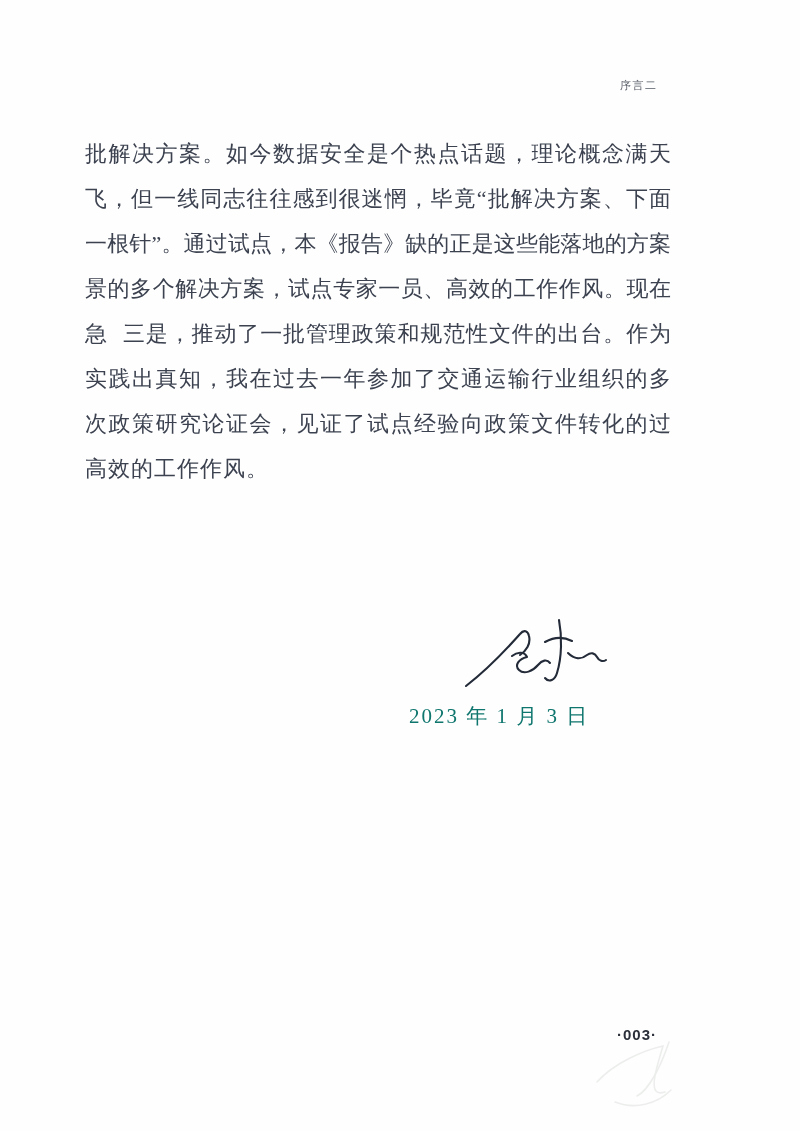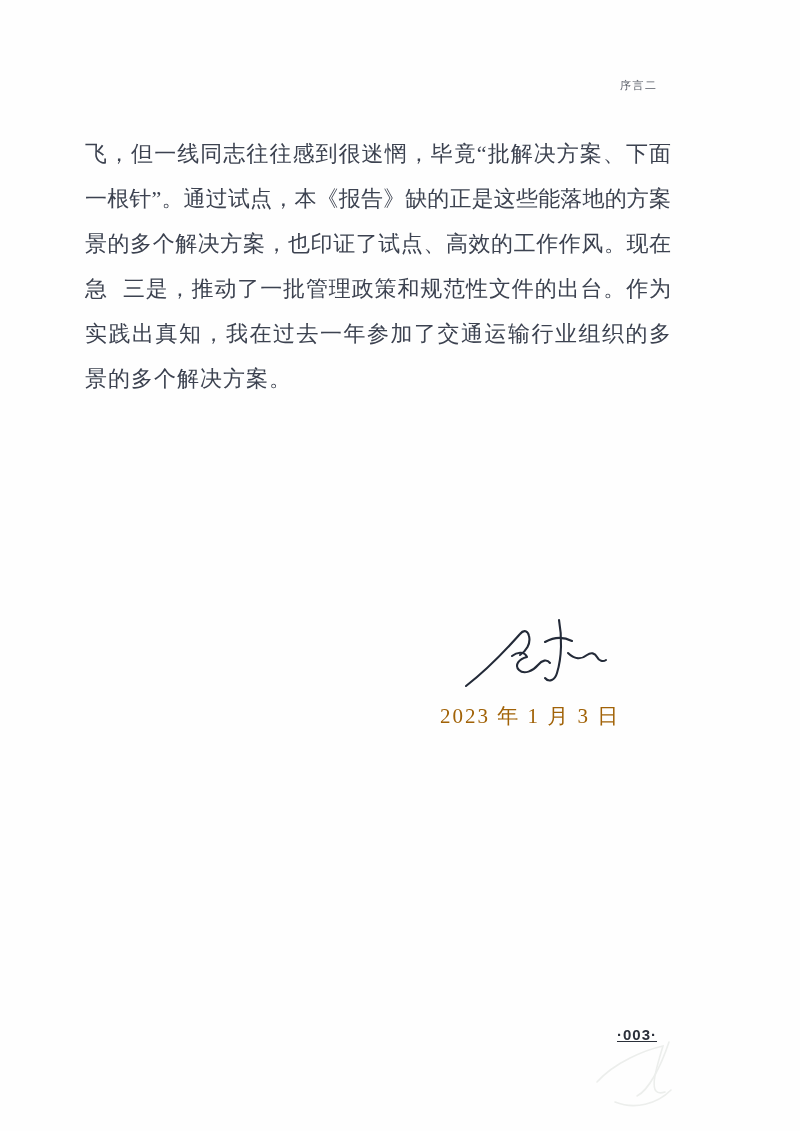--- a/index.html
+++ b/index.html
@@ -44,63 +44,64 @@
 
   .signature-block {
     position:absolute;
     top:612px; left:458px;
     width:150px; height:85px;
   }
   .signature-block svg { display:block; width:150px; height:85px; }
 
   .date-line {
     position:absolute;
-    top:702px; left:430px;
+    top:702px; left:409px;
     width:200px;
-    text-align:center;
+    text-align:left;
     font-size:21px;
-    color:#a16207;
+    color:#0f766e;
     letter-spacing:2px;
     white-space:nowrap;
   }
 
   .page-number {
     position:absolute;
     top:1026px; left:597px;
     width:80px;
     text-align:center;
     font-family:"Liberation Sans","DejaVu Sans",sans-serif;
     font-weight:700;
     font-size:15px;
     color:#2a2f39;
     letter-spacing:1px;
-    text-decoration:underline;
   }
 
   .scan-crease {
     position:absolute;
     top:1032px; left:585px;
     width:210px; height:99px;
     pointer-events:none;
   }
 </style>
 </head>
 <body>
 
 <div class="page">
 
   <div class="running-head">序言二</div>
 
   <div class="body-text">
+    <div class="line full">批解决方案。如今数据安全是个热点话题，理论概念满天</div>
     <div class="line full">飞，但一线同志往往感到很迷惘，毕竟“批解决方案、下面</div>
     <div class="line full">一根针”。通过试点，本《报告》缺的正是这些能落地的方案</div>
-    <div class="line full">景的多个解决方案，也印证了试点、高效的工作作风。现在急</div>
+    <div class="line full">景的多个解决方案，试点专家一员、高效的工作作风。现在急</div>
     <div class="line full indent">三是，推动了一批管理政策和规范性文件的出台。作为</div>
     <div class="line full">实践出真知，我在过去一年参加了交通运输行业组织的多</div>
-    <div class="line">景的多个解决方案。</div>
+    <div class="line full">次政策研究论证会，见证了试点经验向政策文件转化的过</div>
+    <div class="line">高效的工作作风。</div>
   </div>
 
   <div class="signature-block">
     <svg viewBox="0 0 150 85">
       <g fill="none" stroke="#232a38" stroke-width="2.1" stroke-linecap="round" stroke-linejoin="round">
         <path d="M8,74 C26,60 46,40 62,22 C66,17 70,19 71,24 C73,32 68,39 62,43"></path>
         <path d="M54,44 c6,-5 13,-4 15,1 c-8,2 -13,8 -8,13 c5,5 14,1 19,-5 c4,-5 9,-6 12,-2"></path>
         <path d="M101,8 c3,16 3,37 -2,53 c-2,7 -8,10 -12,5"></path>
         <path d="M87,30 c9,-5 19,-5 27,-1"></path>
         <path d="M110,41 c6,6 13,7 19,2 c4,-3 8,-2 10,2 c2,4 6,5 9,3"></path>

